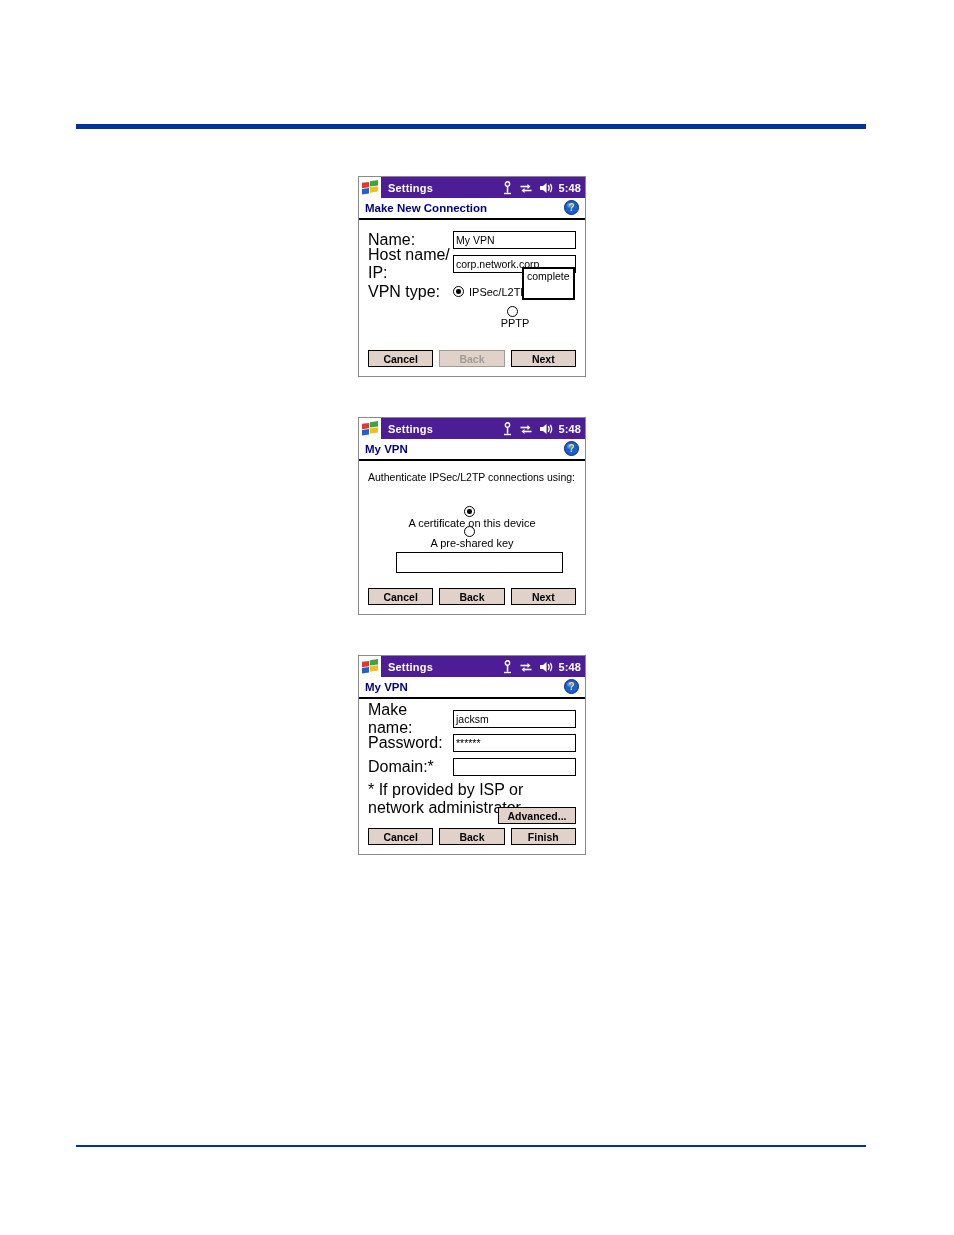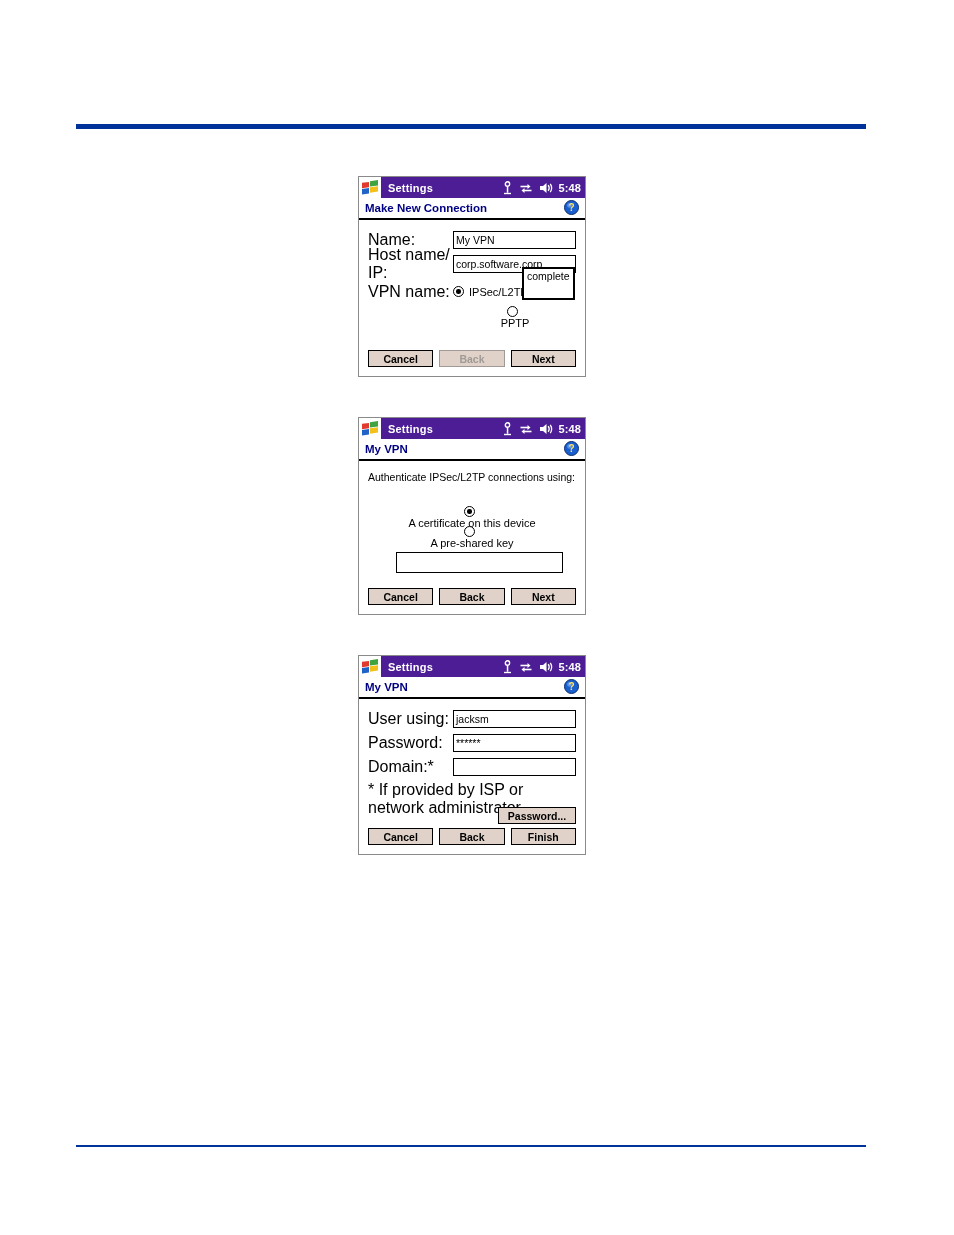--- a/index.html
+++ b/index.html
@@ -322,25 +322,25 @@
 
   <div class="screen-body">
 
     <div class="form-row">
       <span class="form-label">Name:</span>
       <span class="text-input">My VPN</span>
     </div>
 
     <div class="form-row">
       <span class="form-label">Host name/ IP:</span>
-      <span class="text-input">corp.software.corp</span>
+      <span class="text-input">corp.network.corp</span>
     </div>
 
     <div class="form-row" style="margin-top:9px;">
-      <span class="form-label">VPN name:</span>
+      <span class="form-label">VPN type:</span>
       <span class="radio checked"></span>
       <span class="radio-label">IPSec/L2TP</span>
     </div>
 
     <div class="radio-row indent">
       <span class="radio"></span>
       <span class="radio-label">PPTP</span>
     </div>
 
     <div class="tooltip tooltip-complete">complete</div>
@@ -465,38 +465,38 @@
         <circle cx="7.5" cy="7.5" r="7" fill="#1a5fd0" stroke="#0b2d6b" stroke-width="1"></circle>
         <circle cx="5.6" cy="5.4" r="2.4" fill="#5b93e8"></circle>
         <text x="7.5" y="11.2" font-size="10" font-weight="bold" fill="#ffe45c" text-anchor="middle" font-family="Liberation Sans, sans-serif">?</text>
       </svg>
     </span>
   </div>
 
   <div class="screen-body">
 
     <div class="form-row">
-      <span class="form-label">User using:</span>
+      <span class="form-label">Make name:</span>
       <span class="text-input">jacksm</span>
     </div>
 
     <div class="form-row">
       <span class="form-label">Password:</span>
       <span class="text-input">******</span>
     </div>
 
     <div class="form-row">
       <span class="form-label">Domain:*</span>
       <span class="text-input"></span>
     </div>
 
     <div class="note-text">* If provided by ISP or network administrator.</div>
 
     <div class="btn-advanced-row">
-      <span class="btn wide">Password...</span>
+      <span class="btn wide">Advanced...</span>
     </div>
 
     <div class="btn-row btn-row-1">
       <span class="btn">Cancel</span>
       <span class="btn">Back</span>
       <span class="btn">Finish</span>
     </div>
   </div>
 </div>
 

